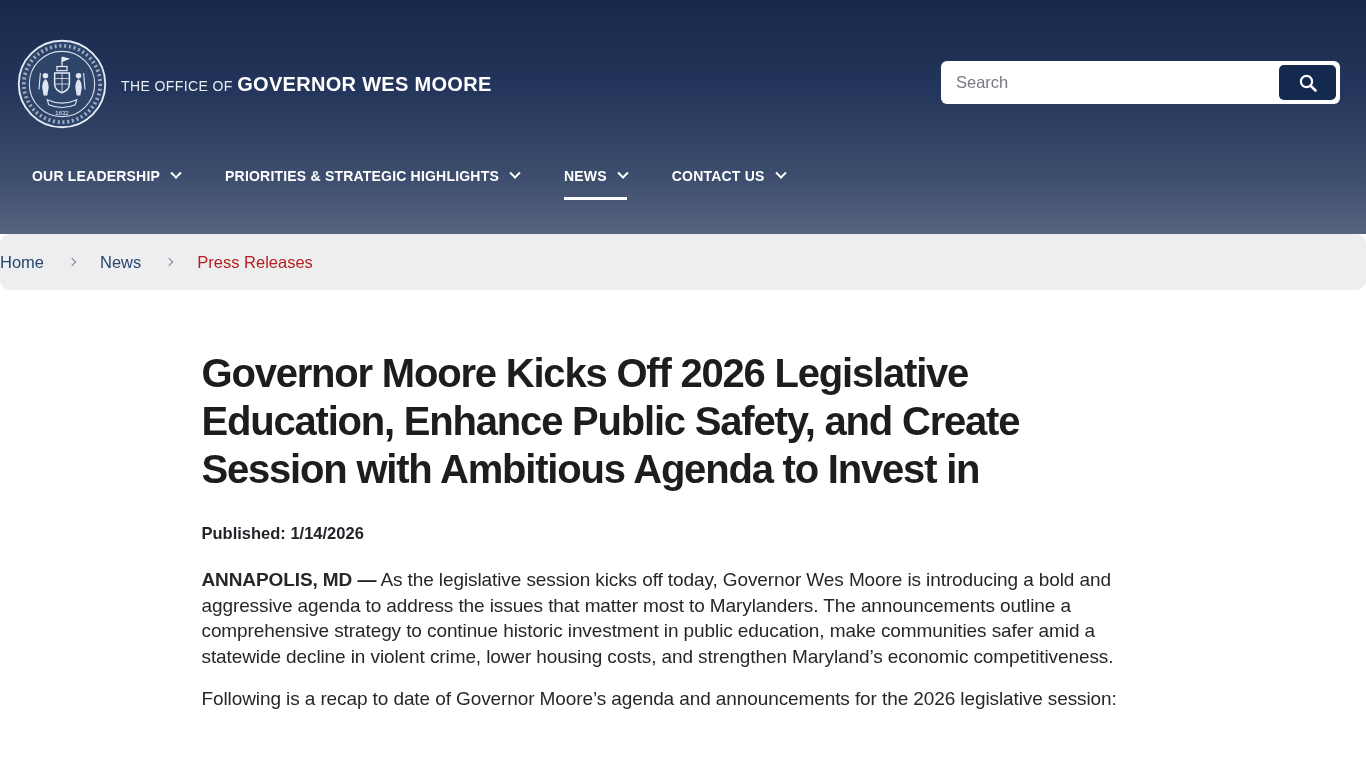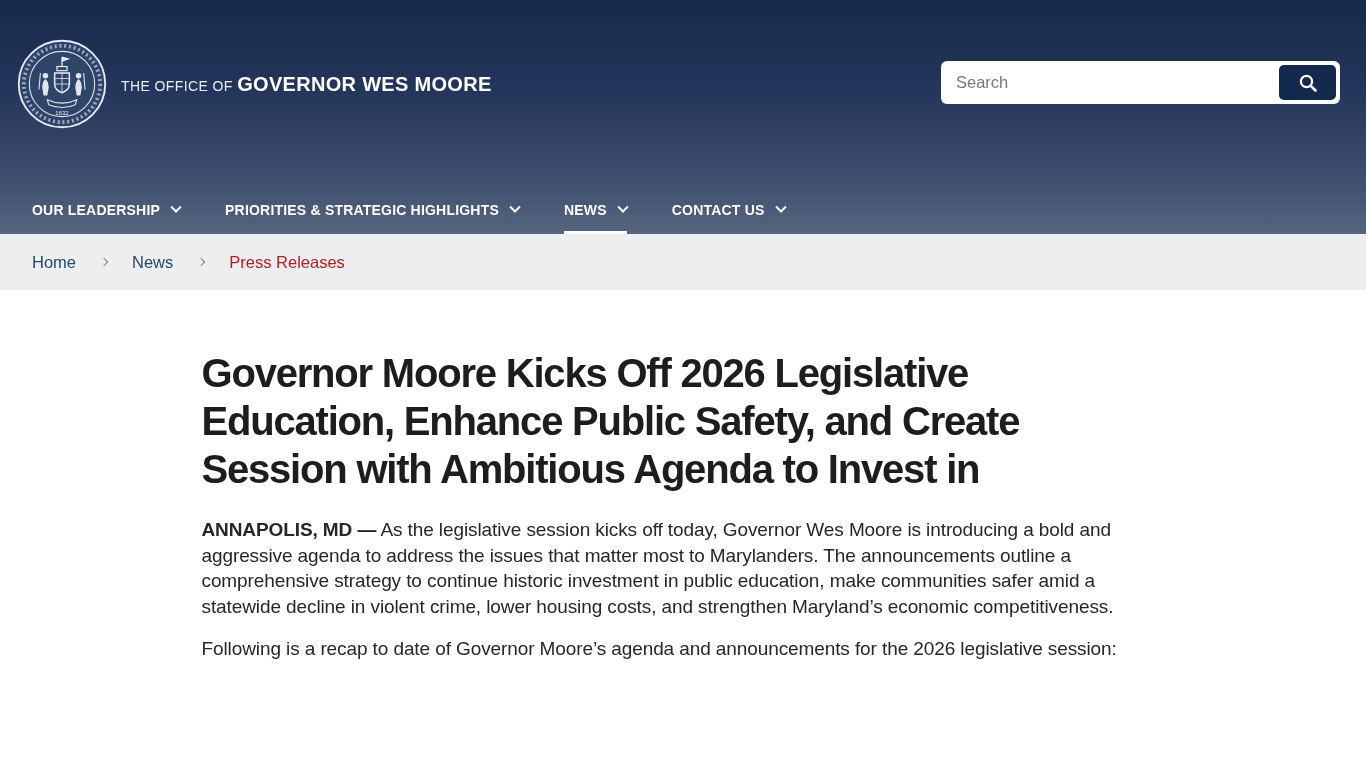--- a/index.html
+++ b/index.html
@@ -22,32 +22,32 @@
   .search-input { position:absolute; left:0; top:0; width:calc(100% - 70px); height:100%;
                   border:none; outline:none; background:transparent; border-radius:6px;
                   padding-left:15px; font-size:16.5px; color:#333;
                   font-family:"Liberation Sans", sans-serif; }
   .search-input::placeholder { color:#767a80; }
   .search-btn { position:absolute; right:4px; top:4px; bottom:4px; width:57px;
                 background:var(--brand-navy,#13294e); border:none; border-radius:5px;
                 display:flex; align-items:center; justify-content:center; cursor:pointer; }
 
   .main-nav { position:absolute; left:0; top:168px; width:100%;
-              display:flex; gap:45px; padding-left:32px;margin-top:34px; }
+              display:flex; gap:45px; padding-left:32px; }
   .nav-item { display:flex; align-items:center; gap:12px; color:#fff; cursor:pointer;
               font-size:14px; font-weight:700; letter-spacing:.2px;
               padding-bottom:13px; border-bottom:3px solid transparent; }
   .nav-item.active { border-bottom-color:#ffffff; }
   .chev-down { width:8px; height:8px; border-right:2px solid #fff; border-bottom:2px solid #fff;
                transform:rotate(45deg) translate(-2px,-2px); display:inline-block; }
 
   
   .breadcrumb-band { width:100%; height:56px; background:var(--breadcrumb-bg,#edeef0);
-                     display:flex; align-items:center; gap:25px; padding-left:32px;
-                     font-size:16.5px; }
+                     display:flex; align-items:center; gap:25px; 
+                     font-size:16.5px;border-radius:10px; }
   .crumb-link { color:var(--link-blue,#27466d); text-decoration:none; cursor:pointer; }
   .crumb-current { color:#b91c1c; }
   .chev-right { width:6px; height:6px; border-top:1.5px solid #80858d; border-right:1.5px solid #80858d;
                 transform:rotate(45deg); display:inline-block; }
 
   
   .content { width:963px; margin:0 auto; padding-top:59px; }
   .page-title { font-size:40px; line-height:48px; font-weight:700; letter-spacing:-1.2px;
                 color:var(--text-dark,#1c1d1f); }
   .page-title span { display:block; }
@@ -128,20 +128,21 @@
   <span class="crumb-current">Press Releases</span>
 </div>
 
 <main class="content">
   <h1 class="page-title">
     <span>Governor Moore Kicks Off 2026 Legislative</span>
     <span>Education, Enhance Public Safety, and Create</span>
     <span>Session with Ambitious Agenda to Invest in</span>
   </h1>
 
+  <p class="published">Published: 1/14/2026</p>
 
   <p class="body-p">
     <strong class="dateline">ANNAPOLIS, MD —</strong>
     <span>As the legislative session kicks off today, Governor Wes Moore is introducing a bold and aggressive agenda to address the issues that matter most to Marylanders. The announcements outline a comprehensive strategy to continue historic investment in public education, make communities safer amid a statewide decline in violent crime, lower housing costs, and strengthen Maryland’s economic competitiveness.</span>
   </p>
 
   <p class="body-p">Following is a recap to date of Governor Moore’s agenda and announcements for the 2026 legislative session:</p>
 </main>
 
 </body></html>

